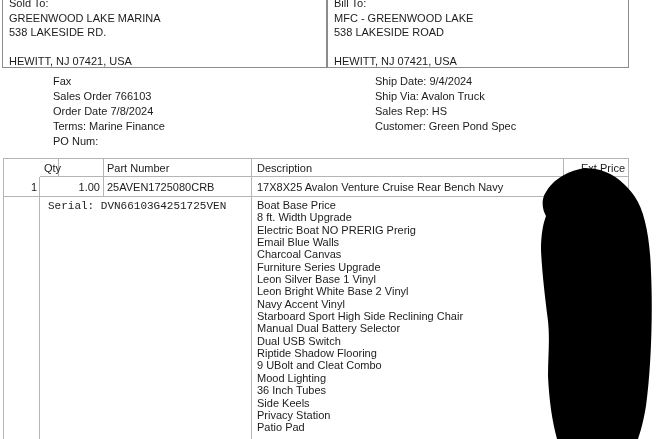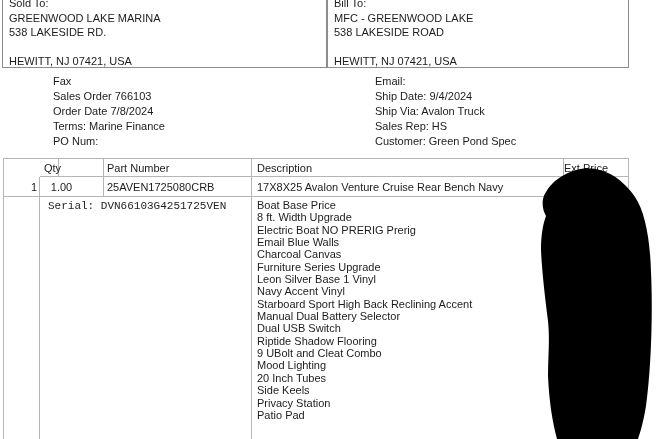--- a/index.html
+++ b/index.html
@@ -76,21 +76,21 @@
   .hrow { border-bottom: 1px solid #b5b5b5; padding-top: 2px; line-height: 14px; }
   .r1   { border-bottom: 1px solid #b5b5b5; padding-top: 3px; line-height: 14px; }
   .al { text-align: left; }
   .ar { text-align: right; }
   .pl3 { padding-left: 3px; }
   .pl4 { padding-left: 4px; }
   .pl5 { padding-left: 5px; }
   .pl6 { padding-left: 6px; margin-left: 48px; }
   .pl8 { padding-left: 8px; font-family: Liberation Mono, monospace; }
   .pr2 { padding-right: 2px; }
-  .pr3 { padding-right: 20px; text-align: center; }
+  .pr3 { padding-right: 3px; }
   .serial-cell {
     grid-column: 2 / span 2;
     padding-top: 2px;
     line-height: 14px;
   }
   .desc-cell {
     padding-top: 2px;
   }
   .desc-cell .opt {
     height: 12.35px;
@@ -132,21 +132,20 @@
 
   <div class="info-col left">
     <div class="iline">Fax</div>
     <div class="iline">Sales Order 766103</div>
     <div class="iline">Order Date 7/8/2024</div>
     <div class="iline">Terms: Marine Finance</div>
     <div class="iline">PO Num:</div>
   </div>
 
   <div class="info-col right">
-    <div class="iline">Email:</div>
     <div class="iline">Ship Date: 9/4/2024</div>
     <div class="iline">Ship Via: Avalon Truck</div>
     <div class="iline">Sales Rep: HS</div>
     <div class="iline">Customer: Green Pond Spec</div>
   </div>
 
   <div class="order-table">
 
     <div class="cell hrow al pl6">Line</div>
     <div class="cell hrow al pl4">Qty</div>
@@ -163,28 +162,29 @@
     <div class="cell"></div>
     <div class="cell serial-cell pl8">Serial: DVN66103G4251725VEN</div>
     <div class="cell desc-cell">
       <div class="opt">Boat Base Price</div>
       <div class="opt">8 ft. Width Upgrade</div>
       <div class="opt">Electric Boat NO PRERIG Prerig</div>
       <div class="opt">Email Blue Walls</div>
       <div class="opt">Charcoal Canvas</div>
       <div class="opt">Furniture Series Upgrade</div>
       <div class="opt">Leon Silver Base 1 Vinyl</div>
+      <div class="opt">Leon Bright White Base 2 Vinyl</div>
       <div class="opt">Navy Accent Vinyl</div>
-      <div class="opt">Starboard Sport High Back Reclining Accent</div>
+      <div class="opt">Starboard Sport High Side Reclining Chair</div>
       <div class="opt">Manual Dual Battery Selector</div>
       <div class="opt">Dual USB Switch</div>
       <div class="opt">Riptide Shadow Flooring</div>
       <div class="opt">9 UBolt and Cleat Combo</div>
       <div class="opt">Mood Lighting</div>
-      <div class="opt">20 Inch Tubes</div>
+      <div class="opt">36 Inch Tubes</div>
       <div class="opt">Side Keels</div>
       <div class="opt">Privacy Station</div>
       <div class="opt">Patio Pad</div>
     </div>
     <div class="cell"></div>
   </div>
 
   <svg class="redaction" viewBox="0 0 658 439" xmlns="http://www.w3.org/2000/svg" aria-hidden="true">
     <path fill="#000000" d="
       M 580 169

